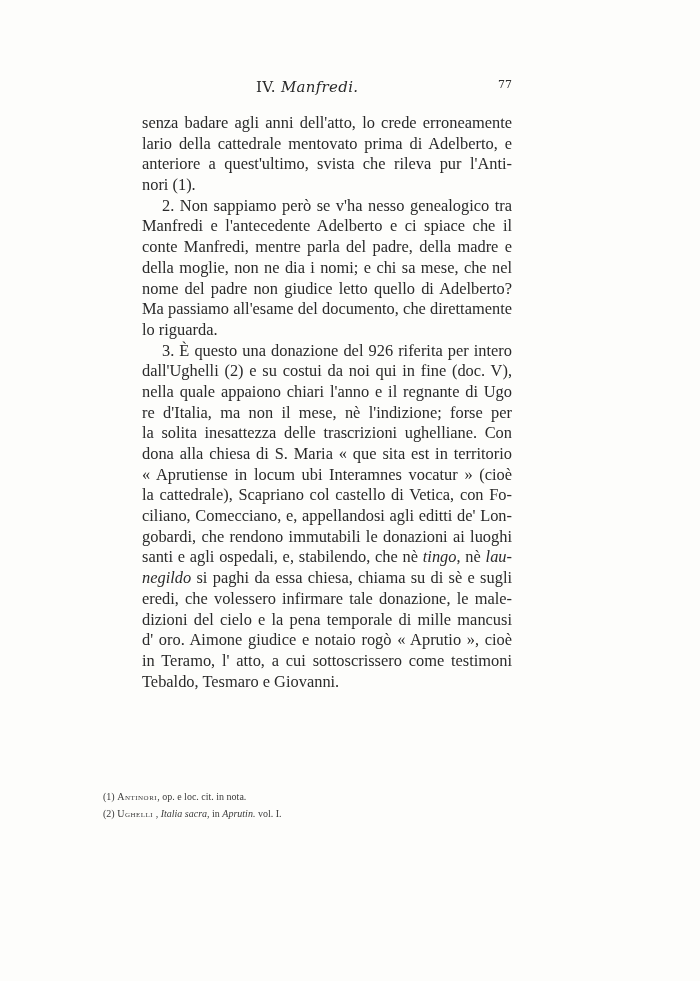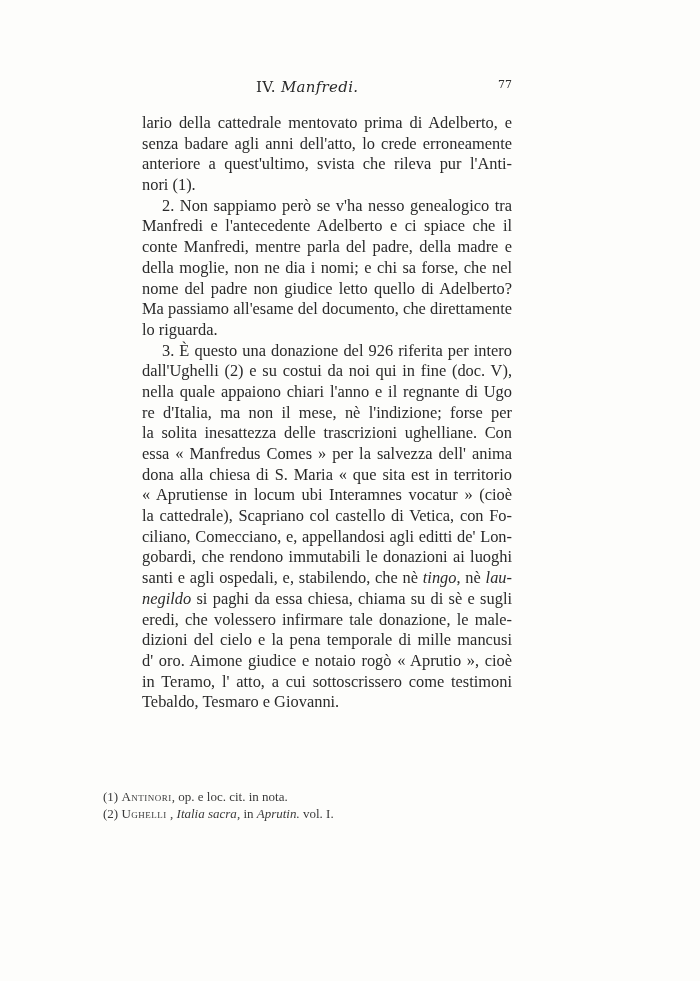--- a/index.html
+++ b/index.html
@@ -14,52 +14,51 @@
   .body-text {
     position: absolute; top: 113px; left: 142px; width: 370px;
     font-family: "Liberation Serif", "DejaVu Serif", serif;
     font-size: 16.4px; line-height: 20.7px; text-align: justify;
   }
   .body-text .line { display: block; height: 20.7px; white-space: nowrap; text-align: justify; text-align-last: justify; }
   .body-text .line.last { text-align-last: left; }
   .body-text .indent { padding-left: 20px; }
   .footnotes {
     position: absolute; top: 788px; left: 103px; width: 320px;
-    font-family: "Liberation Serif", "DejaVu Serif", serif; font-size: 13px; line-height: 17px; color: #3a3a3a;
+    font-family: "Liberation Serif", "DejaVu Serif", serif; font-size: 10px; line-height: 17px; color: #3a3a3a;
   }
   .fn { display: block; white-space: nowrap; }
   .sc { font-variant: small-caps; letter-spacing: 0.5px; }
   em { font-style: italic; }
 </style>
 </head>
 <body>
 
 <div class="header">
   <span class="running-title"><span>IV.</span> <i>Manfredi.</i></span>
   <span class="page-number">77</span>
 </div>
 
 <div class="body-text" id="body">
+    <span class="line">senza badare agli anni dell'atto, lo crede erroneamente</span>
     <span class="line">lario della cattedrale mentovato prima di Adelberto, e</span>
-    <span class="line">senza badare agli anni dell'atto, lo crede erroneamente</span>
     <span class="line">anteriore a quest'ultimo, svista che rileva pur l'Anti-</span>
     <span class="line last">nori (1).</span>
     <span class="line indent">2. Non sappiamo però se v'ha nesso genealogico tra</span>
     <span class="line">Manfredi e l'antecedente Adelberto e ci spiace che il</span>
     <span class="line">conte Manfredi, mentre parla del padre, della madre e</span>
-    <span class="line">della moglie, non ne dia i nomi; e chi sa forse, che nel</span>
+    <span class="line">della moglie, non ne dia i nomi; e chi sa mese, che nel</span>
     <span class="line">nome del padre non giudice letto quello di Adelberto?</span>
     <span class="line">Ma passiamo all'esame del documento, che direttamente</span>
     <span class="line last">lo riguarda.</span>
     <span class="line indent">3. È questo una donazione del 926 riferita per intero</span>
     <span class="line">dall'Ughelli (2) e su costui da noi qui in fine (doc. V),</span>
     <span class="line">nella quale appaiono chiari l'anno e il regnante di Ugo</span>
     <span class="line">re d'Italia, ma non il mese, nè l'indizione; forse per</span>
     <span class="line">la solita inesattezza delle trascrizioni ughelliane. Con</span>
-    <span class="line">essa « Manfredus Comes » per la salvezza dell' anima</span>
     <span class="line">dona alla chiesa di S. Maria « que sita est in territorio</span>
     <span class="line">« Aprutiense in locum ubi Interamnes vocatur » (cioè</span>
     <span class="line">la cattedrale), Scapriano col castello di Vetica, con Fo-</span>
     <span class="line">ciliano, Comecciano, e, appellandosi agli editti de' Lon-</span>
     <span class="line">gobardi, che rendono immutabili le donazioni ai luoghi</span>
     <span class="line">santi e agli ospedali, e, stabilendo, che nè <em>tingo</em>, nè <em>lau-</em></span>
     <span class="line"><em>negildo</em> si paghi da essa chiesa, chiama su di sè e sugli</span>
     <span class="line">eredi, che volessero infirmare tale donazione, le male-</span>
     <span class="line">dizioni del cielo e la pena temporale di mille mancusi</span>
     <span class="line">d' oro. Aimone giudice e notaio rogò « Aprutio », cioè</span>

